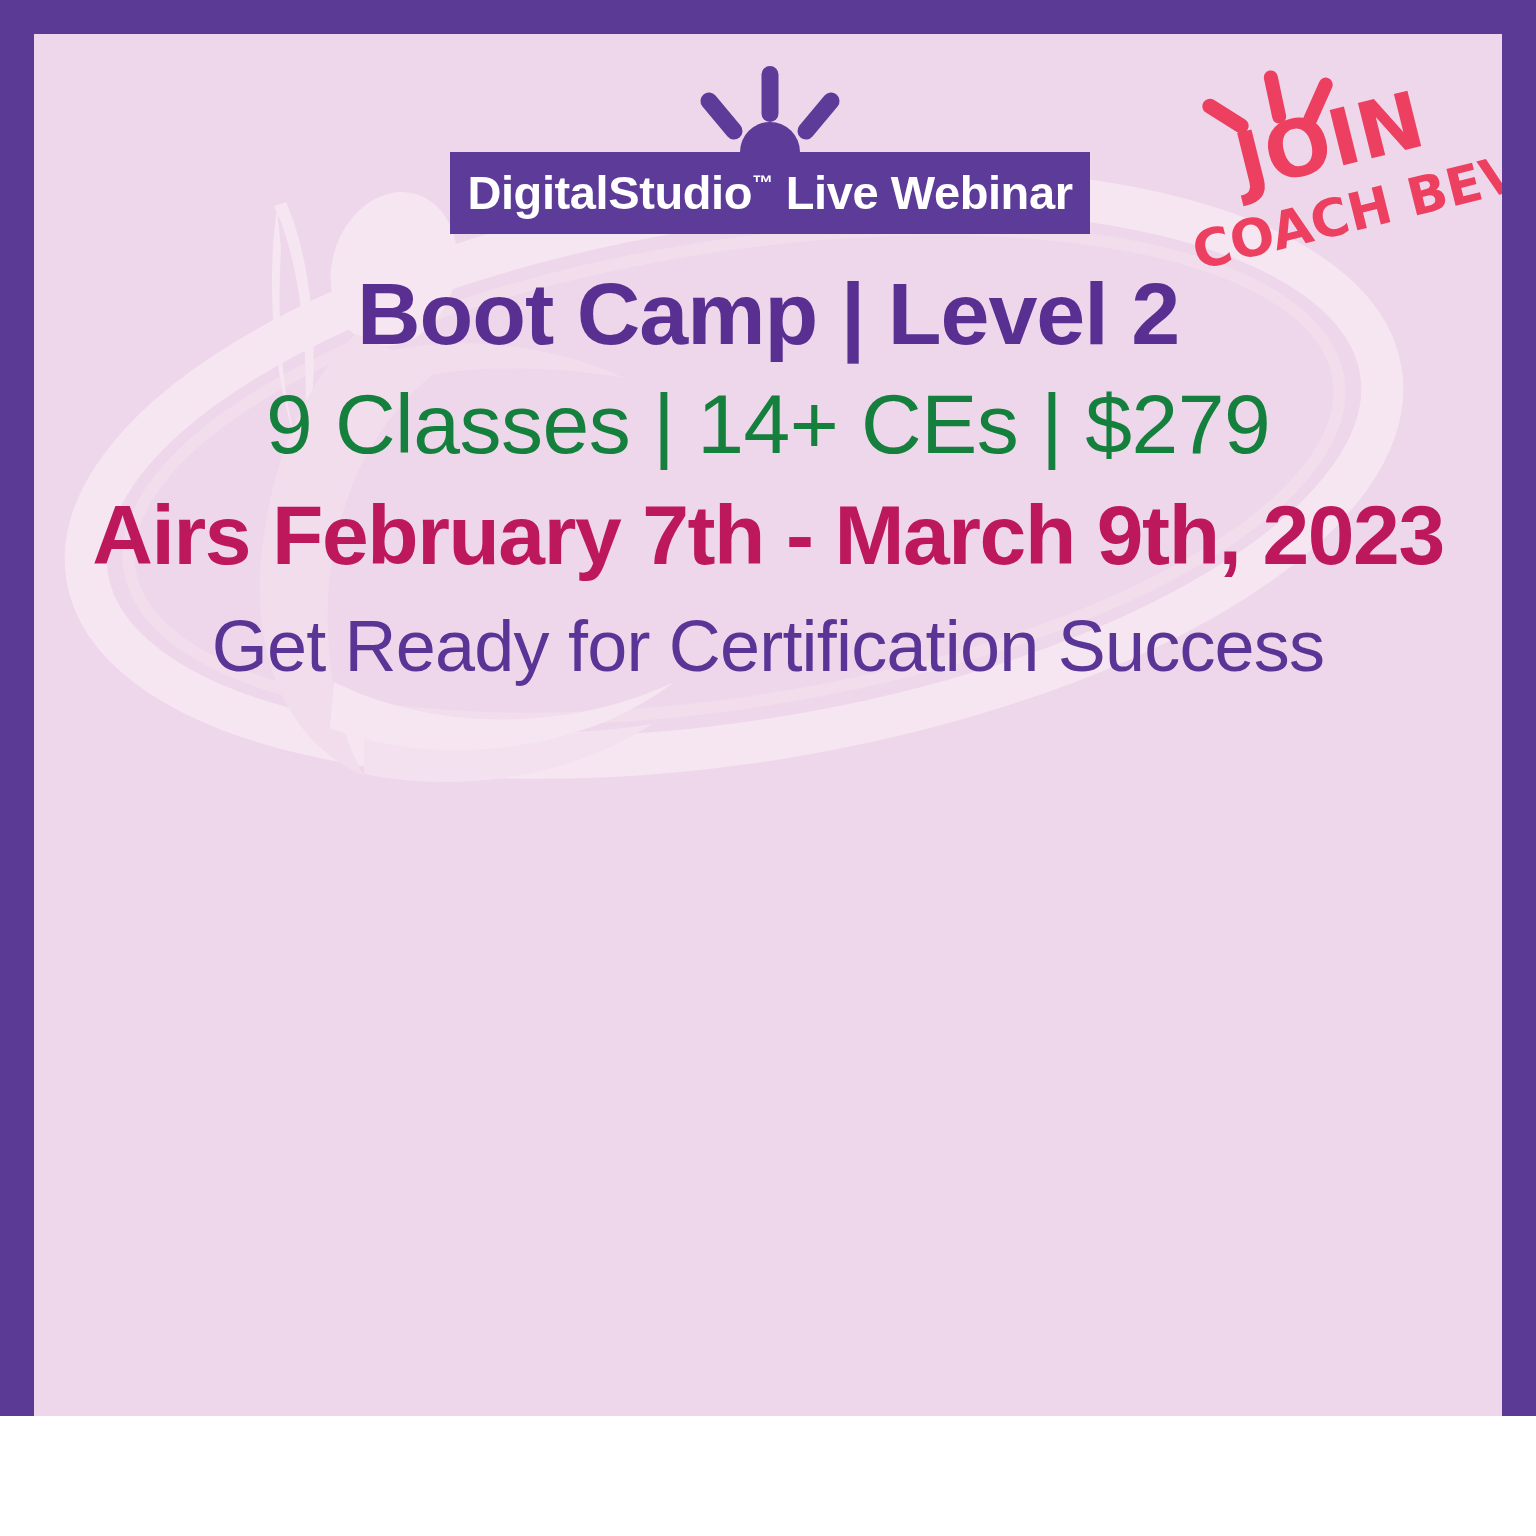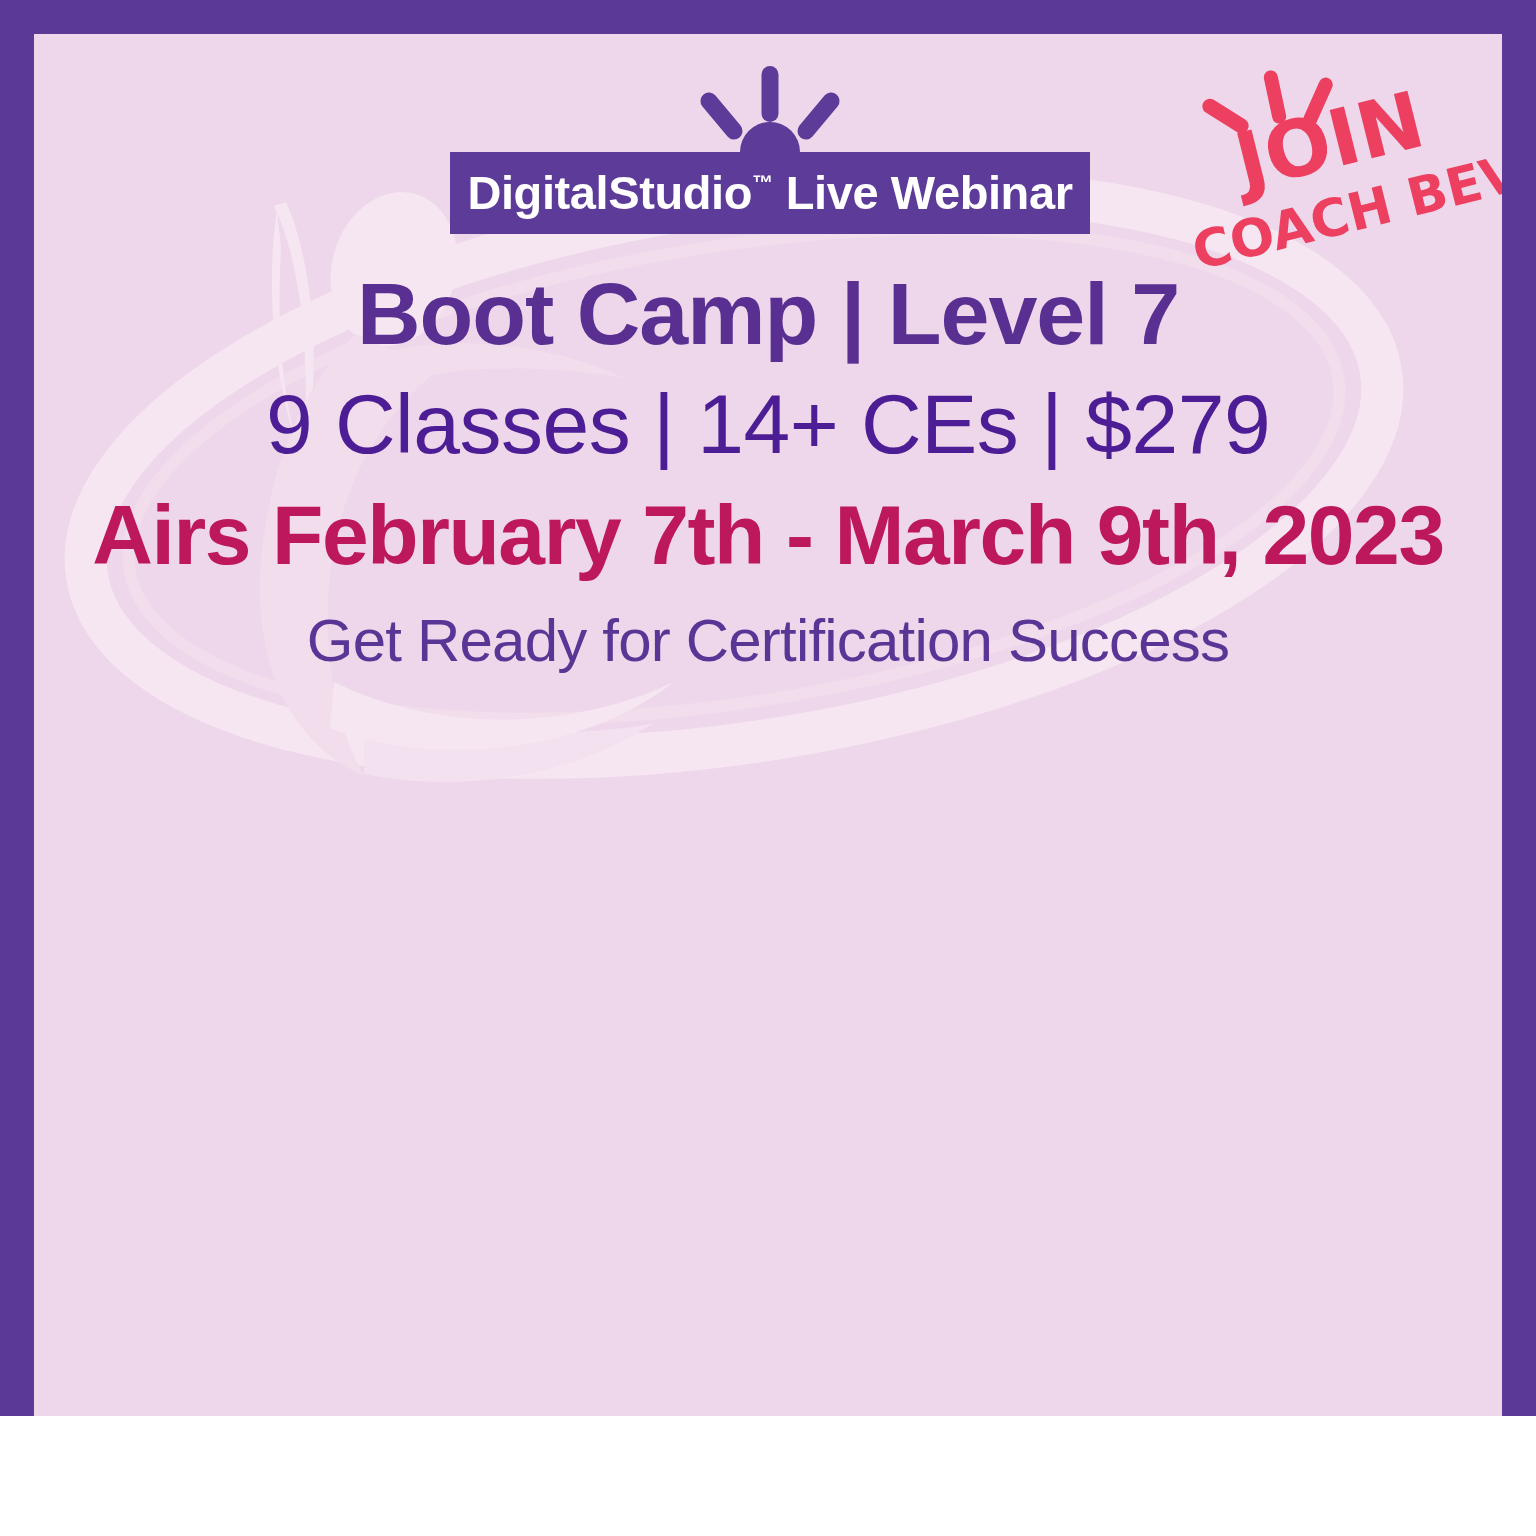--- a/index.html
+++ b/index.html
@@ -104,33 +104,33 @@
   #headline {
     font-size: 88px;
     font-weight: bold;
     color: #5a2f92;
     letter-spacing: -1px;
     margin-top: 4px;
   }
   #price-line {
     font-size: 84px;
     font-weight: normal;
-    color: #4c1d95;
+    color: #15803d;
     letter-spacing: -0.5px;
     margin-top: 20px;
   }
   #date-line {
     font-size: 84px;
     font-weight: bold;
     color: #be185d;
     letter-spacing: -1.4px;
     margin-top: 22px;
   }
   #tagline {
-    font-size: 60px;
+    font-size: 72px;
     font-weight: normal;
     color: #5a3596;
     letter-spacing: -0.8px;
     margin-top: 30px;
   }
 </style>
 </head>
 <body>
 
 <div id="poster">
@@ -189,20 +189,20 @@
           <rect x="125" y="18" width="14" height="52" rx="7" transform="rotate(24 132 44)" fill="#ed4060"></rect>
         </g>
 
         <text class="hand-text" x="58" y="132" font-size="78" transform="rotate(-14 58 132)">JOIN</text>
 
         <text class="hand-text" x="12" y="212" font-size="52" transform="rotate(-14 12 212)">COACH BEV</text>
       </svg>
     </div>
 
     <div id="text-stack">
-      <div class="line" id="headline">Boot Camp | Level 7</div>
+      <div class="line" id="headline">Boot Camp | Level 2</div>
       <div class="line" id="price-line">9 Classes | 14+ CEs | $279</div>
       <div class="line" id="date-line">Airs February 7th - March 9th, 2023</div>
       <div class="line" id="tagline">Get Ready for Certification Success</div>
     </div>
 
   </div>
 </div>
 
 </body></html>

